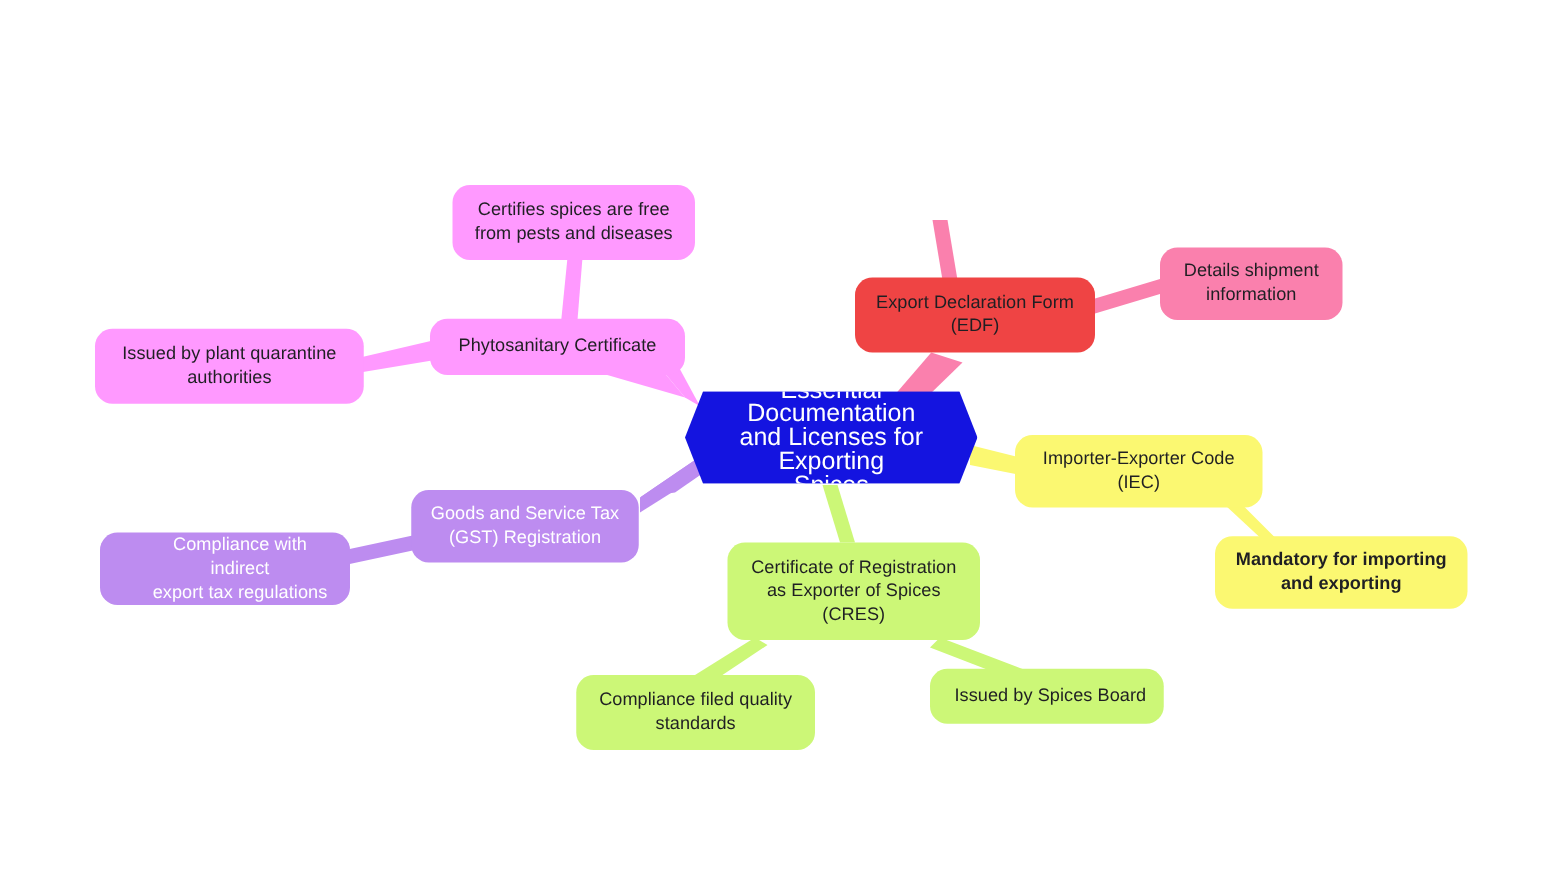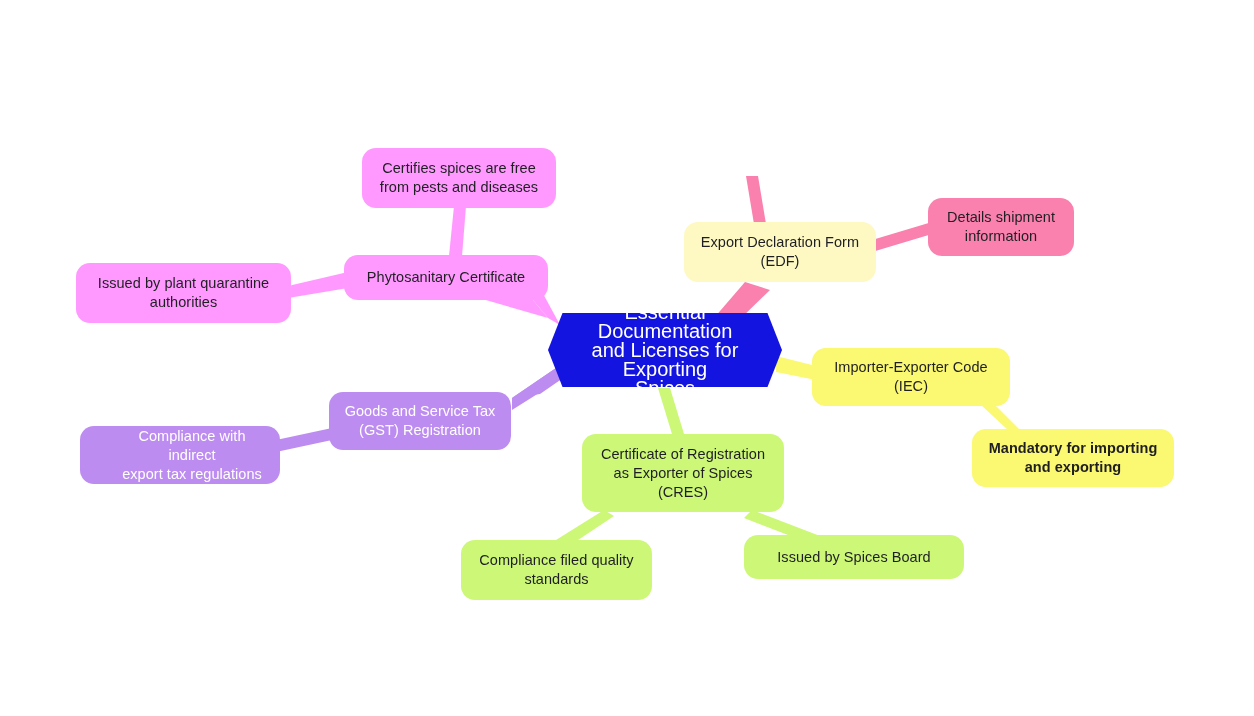--- a/index.html
+++ b/index.html
@@ -94,21 +94,21 @@
   <div class="node dark-text" style="left:362px;top:148px;width:194px;height:60px;background:#ff99ff;">
     <span>Certifies spices are free
 from pests and diseases</span>
   </div>
 
   <div class="node dark-text" style="left:76px;top:263px;width:215px;height:60px;background:#ff99ff;">
     <span>Issued by plant quarantine
 authorities</span>
   </div>
 
-  <div class="node dark-text" style="left:684px;top:222px;width:192px;height:60px;background:#fef9c3;">
+  <div class="node dark-text" style="left:684px;top:222px;width:192px;height:60px;background:#ef4444;">
     <span>Export Declaration Form
 (EDF)</span>
   </div>
 
 
   <div class="node dark-text" style="left:928px;top:198px;width:146px;height:58px;background:#fa80ad;">
     <span>Details shipment
 information</span>
   </div>
 
@@ -126,21 +126,21 @@
     <span>Certificate of Registration
 as Exporter of Spices
 (CRES)</span>
   </div>
 
   <div class="node dark-text" style="left:461px;top:540px;width:191px;height:60px;background:#ccf777;">
     <span>Compliance filed quality
 standards</span>
   </div>
 
-  <div class="node dark-text" style="left:744px;top:535px;width:220px;height:44px;background:#ccf777;">
+  <div class="node dark-text" style="left:744px;top:535px;width:187px;height:44px;background:#ccf777;justify-content:flex-end;">
     <span>Issued by Spices Board</span>
   </div>
 
   <div class="node light-text" style="left:329px;top:392px;width:182px;height:58px;background:#bd8cf0;">
     <span>Goods and Service Tax
 (GST) Registration</span>
   </div>
 
   <div class="node light-text" style="left:80px;top:426px;width:200px;height:58px;background:#bd8cf0;padding-left:38px;">
     <span>Compliance with indirect

